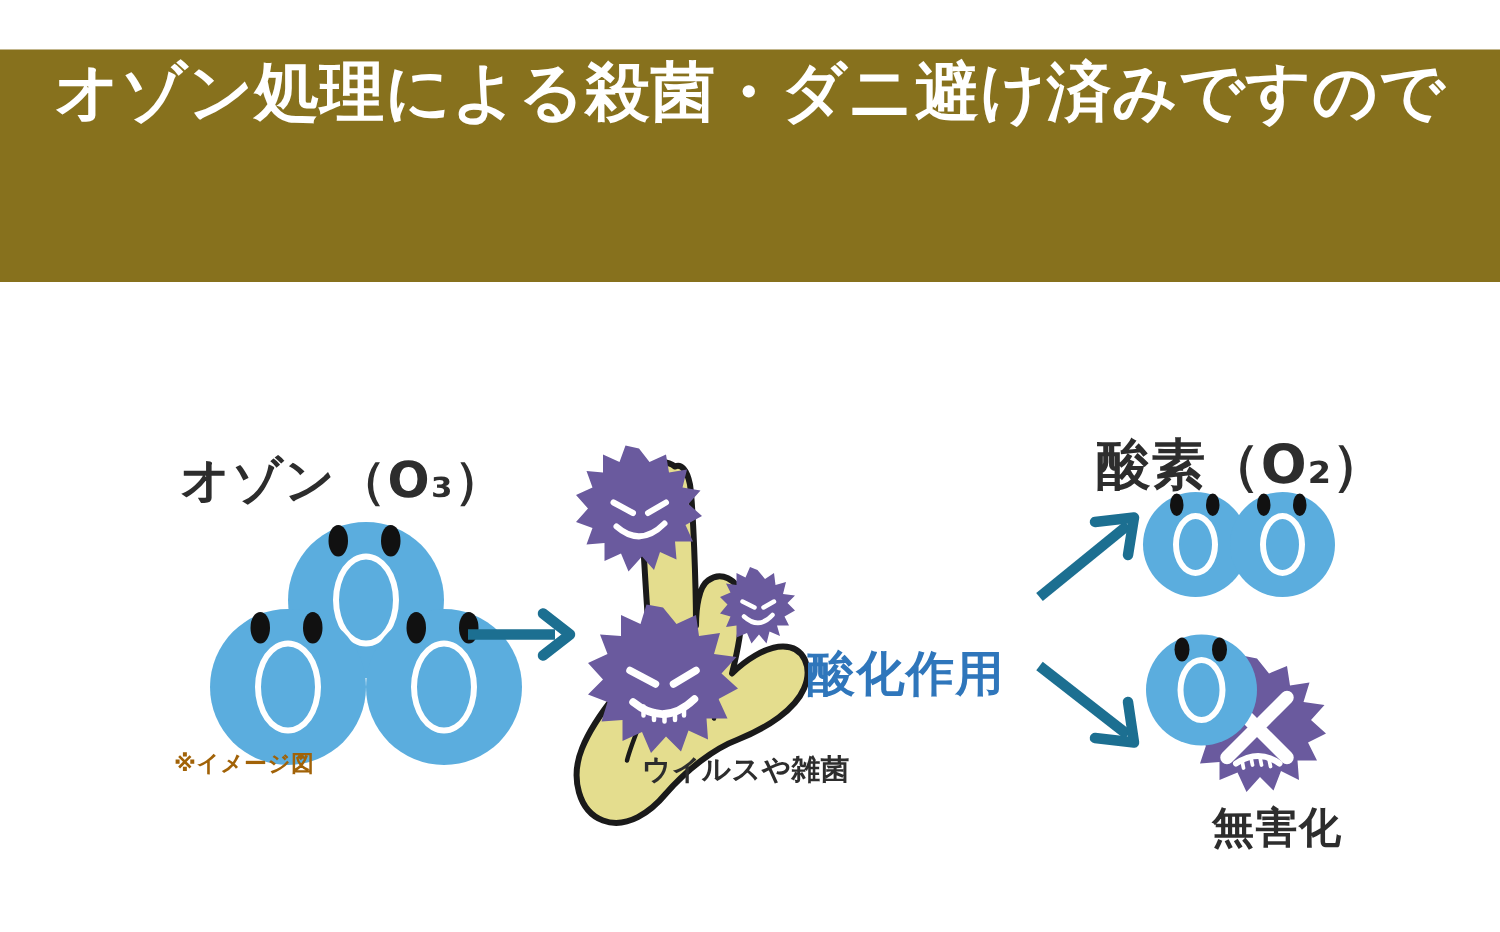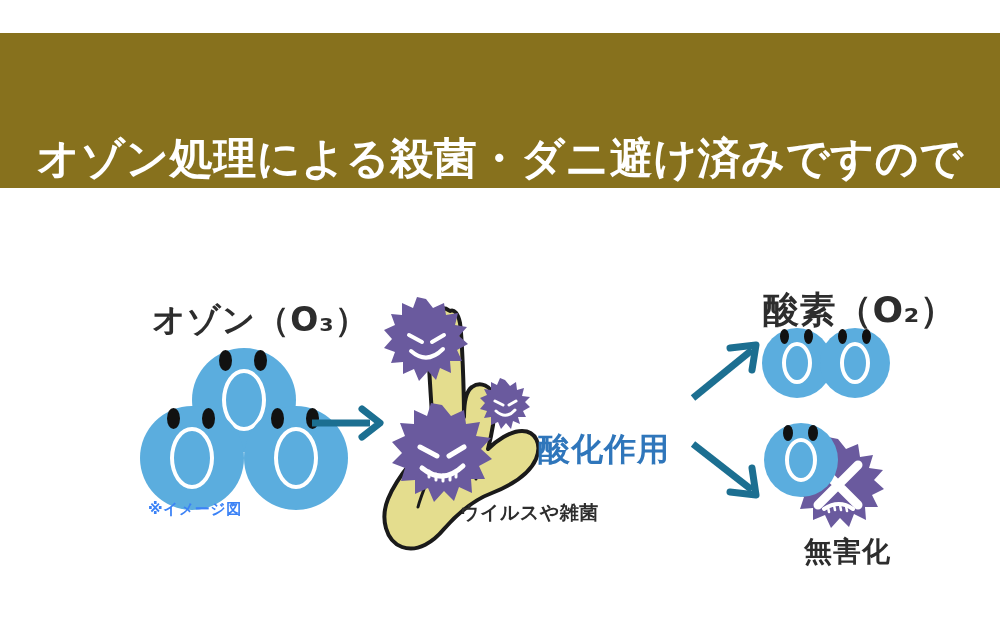--- a/index.html
+++ b/index.html
@@ -19,21 +19,21 @@
   #banner {
     position: absolute;
     left: 0;
     top: 33px;
     width: 1000px;
     height: 155px;
     background: #87711d;
     display: flex;
     flex-direction: column;
     align-items: center;
-    justify-content: flex-end;
+    justify-content: space-between;
     box-sizing: border-box;
   }
   .banner-line {
     color: #ffffff;
     font-family: "DejaVu Sans", "Liberation Sans", sans-serif;
     font-weight: bold;
     font-size: 43px;
     line-height: 1.38;
     letter-spacing: 0.5px;
     white-space: nowrap;
@@ -48,36 +48,35 @@
     width: 1000px;
     height: 433px;
   }
   #diagram > * { position: absolute; }
 
   .jp-label {
     color: #2d2d2d;
     font-family: "DejaVu Sans", "Liberation Sans", sans-serif;
     font-weight: bold;
     white-space: nowrap;
-    margin-left: 32px;
   }
 
   
   #ozone-title {
     left: 120px;
     top: 110px;
     font-size: 33px;
     letter-spacing: 1px;
   }
   #ozone-caption {
     left: 116px;
     top: 312px;
     font-size: 15px;
     font-weight: bold;
-    color: #3b82f6;
+    color: #a16207;
     letter-spacing: 0.5px;
   }
 
   .o-atom {
     position: absolute;
     border-radius: 50%;
     background: #5badde;
     display: flex;
     align-items: center;
     justify-content: center;
@@ -137,21 +136,21 @@
   #o2-a .eye-l, #o2-b .eye-l { left: 18px; }
   #o2-a .eye-r, #o2-b .eye-r { left: 42px; }
 
   
   #harmless-group { left: 760px; top: 235px; width: 150px; height: 110px; }
   #harm-o { left: 4px; top: 0px; width: 74px; height: 74px; }
   #harm-o .o-ring { width: 32px; height: 44px; }
   #harm-o .eye { width: 10px; height: 16px; top: 2px; }
   #harm-o .eye-l { left: 19px; }
   #harm-o .eye-r { left: 44px; }
-  #harmless-label { left: 772px; top: 345px; font-size: 28px; letter-spacing: 1px; }
+  #harmless-label { left: 808px; top: 345px; font-size: 28px; letter-spacing: 1px; }
 </style>
 </head>
 <body>
 
 <div id="banner">
   <div class="banner-line">オゾン処理による殺菌・ダニ避け済みですので</div>
 </div>
 
 <div id="diagram">
 

